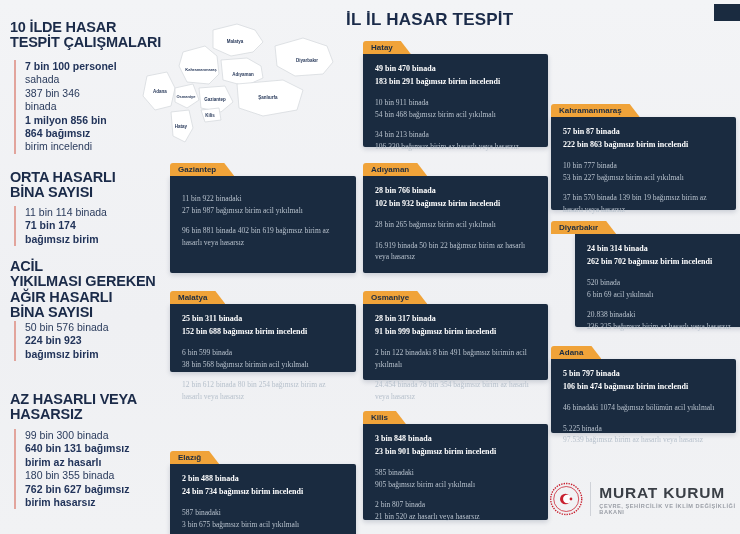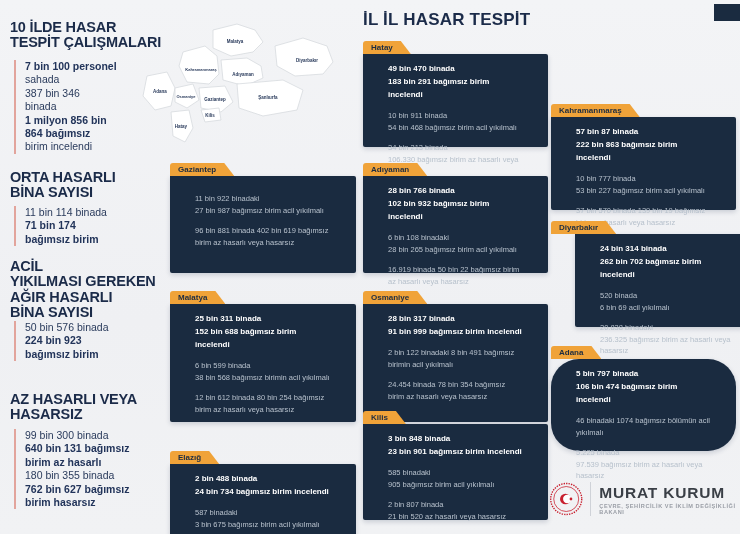--- a/index.html
+++ b/index.html
@@ -5,26 +5,26 @@
   html,body{margin:0;padding:0;}
   body{font-family:"Liberation Sans","DejaVu Sans",sans-serif;background:#e8eaed;}
   #stage{position:relative;width:740px;height:534px;background:linear-gradient(180deg,#f3f4f6 0%,#eff0f3 60%,#f1f2f4 100%);overflow:hidden;}
 
   
   .sec-title{position:absolute;font-weight:bold;color:#1b2b49;font-size:14.5px;line-height:15.3px;letter-spacing:-0.2px;white-space:pre-line;}
   .sec-body{position:absolute;border-left:2.5px solid #e2a49c;padding-left:9px;font-size:10.5px;line-height:13.4px;color:#2a3b5c;}
   .sec-body .b{font-weight:bold;color:#22345a;}
 
   
-  .main-title{position:absolute;left:363px;top:10px;font-weight:bold;color:#1b2b49;font-size:17px;letter-spacing:0.2px;}
+  .main-title{position:absolute;left:346px;top:10px;font-weight:bold;color:#1b2b49;font-size:17px;letter-spacing:0.2px;}
 
   
   .card{position:absolute;}
   .tab{display:inline-block;background:#f0a339;color:#1c2c41;font-weight:bold;font-size:8px;line-height:13px;padding:0 18px 0 8px;clip-path:polygon(0 0,calc(100% - 10px) 0,100% 100%,0 100%);border-radius:3px 0 0 0;position:relative;z-index:2;}
-  .cbody{background:#1a2b40;border-radius:0 2px 2px 2px;padding:8px 25px;box-sizing:border-box;color:#b7c1cc;font-size:7.5px;line-height:11.5px;box-shadow:0 2px 5px rgba(20,40,70,.18);}
+  .cbody{background:#1a2b40;border-radius:0 2px 2px 2px;padding:8px 12px;box-sizing:border-box;color:#b7c1cc;font-size:7.5px;line-height:11.5px;box-shadow:0 2px 5px rgba(20,40,70,.18);font-family:Liberation Serif, serif;}
   .cb div{color:#ffffff;font-weight:bold;font-size:8px;line-height:13px;}
   .cg{margin-top:9px;}
 
   
   .map-svg{position:absolute;left:135px;top:16px;}
   .map-svg path{fill:#ffffff;stroke:#d7dade;stroke-width:0.8;}
   .map-svg text{font-family:"Liberation Sans","DejaVu Sans",sans-serif;font-size:4.5px;font-weight:bold;fill:#2a3b5c;text-anchor:middle;}
 
   
   .footer{position:absolute;left:549px;top:479px;display:flex;align-items:center;}
@@ -116,21 +116,21 @@
           <div>27 bin 987 bağımsız birim acil yıkılmalı</div>
         </div>
       <div class="cg">
           <div>96 bin 881 binada 402 bin 619 bağımsız birim az hasarlı veya hasarsız</div>
         </div>
     </div>
   </div>
 
   <div class="card" style="left:170px;top:286px;">
     <div class="tab"><span>Malatya</span></div>
-    <div class="cbody" style="width:186px;height:118px;">
+    <div class="cbody" style="width:186px;height:68px;">
       <div class="cb">
           <div>25 bin 311 binada</div>
           <div>152 bin 688 bağımsız birim incelendi</div>
         </div>
       <div class="cg">
           <div>6 bin 599 binada</div>
           <div>38 bin 568 bağımsız birimin acil yıkılmalı</div>
         </div>
       <div class="cg">
           <div>12 bin 612 binada 80 bin 254 bağımsız birim az hasarlı veya hasarsız</div>
@@ -174,32 +174,31 @@
   </div>
 
   <div class="card" style="left:363px;top:158px;">
     <div class="tab"><span>Adıyaman</span></div>
     <div class="cbody" style="width:185px;height:97px;">
       <div class="cb">
           <div>28 bin 766 binada</div>
           <div>102 bin 932 bağımsız birim incelendi</div>
         </div>
       <div class="cg">
-          <div>6 bin 108 binadaki</div>
           <div>28 bin 265 bağımsız birim acil yıkılmalı</div>
         </div>
       <div class="cg">
           <div>16.919 binada 50 bin 22 bağımsız birim az hasarlı veya hasarsız</div>
         </div>
     </div>
   </div>
 
   <div class="card" style="left:363px;top:286px;">
     <div class="tab"><span>Osmaniye</span></div>
-    <div class="cbody" style="width:185px;height:118px;">
+    <div class="cbody" style="width:185px;height:76px;">
       <div class="cb">
           <div>28 bin 317 binada</div>
           <div>91 bin 999 bağımsız birim incelendi</div>
         </div>
       <div class="cg">
           <div>2 bin 122 binadaki 8 bin 491 bağımsız birimin acil yıkılmalı</div>
         </div>
       <div class="cg">
           <div>24.454 binada 78 bin 354 bağımsız birim az hasarlı veya hasarsız</div>
         </div>
@@ -254,21 +253,21 @@
         </div>
       <div class="cg">
           <div>20.838 binadaki</div>
           <div>236.325 bağımsız birim az hasarlı veya hasarsız</div>
         </div>
     </div>
   </div>
 
   <div class="card" style="left:551px;top:341px;">
     <div class="tab"><span>Adana</span></div>
-    <div class="cbody" style="width:185px;height:92px;border-radius:28px;">
+    <div class="cbody" style="width:185px;height:74px;">
       <div class="cb">
           <div>5 bin 797 binada</div>
           <div>106 bin 474 bağımsız birim incelendi</div>
         </div>
       <div class="cg">
           <div>46 binadaki 1074 bağımsız bölümün acil yıkılmalı</div>
         </div>
       <div class="cg">
           <div>5.225 binada</div>
           <div>97.539 bağımsız birim az hasarlı veya hasarsız</div>

